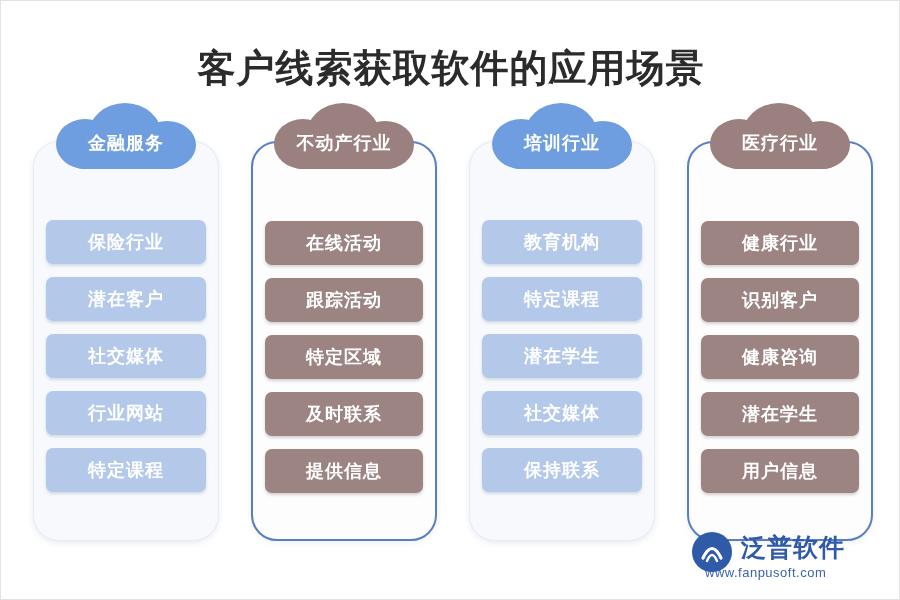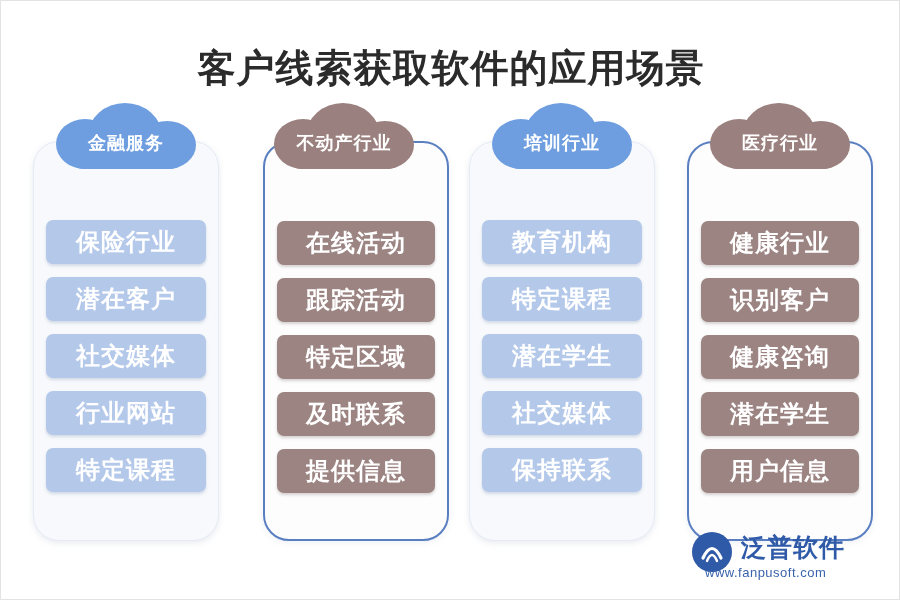--- a/index.html
+++ b/index.html
@@ -75,21 +75,21 @@
     border: 1px solid #e6ecf5;
     box-shadow: 0 2px 6px rgba(120,140,170,0.18);
   }
   .col-outline {
     background: #fdfdfe;
     border: 2px solid #5a7fc0;
     box-shadow: 0 2px 6px rgba(120,140,170,0.12);
   }
 
   .col1 { left: 32px; }
-  .col2 { left: 262px; }
+  .col2 { left: 250px; }
   .col3 { left: 468px; }
   .col4 { left: 686px; }
 
   
   .cloud {
     position: absolute;
     top: 96px;
     width: 176px;
     height: 76px;
     z-index: 5;
@@ -135,21 +135,21 @@
     left: 12px;
     right: 12px;
   }
   .item {
     height: 44px;
     margin-bottom: 13px;
     border-radius: 7px;
     display: flex;
     align-items: center;
     justify-content: center;
-    font-size: 24px;
+    font-size: 18px;
     font-weight: bold;
     color: #ffffff;
     font-family: "Liberation Serif", serif;
     letter-spacing: 1px;
   }
   .item-blue {
     background: #b4c8ea;
     box-shadow: 0 2px 3px rgba(130,150,180,0.3);
   }
   .item-brown {

